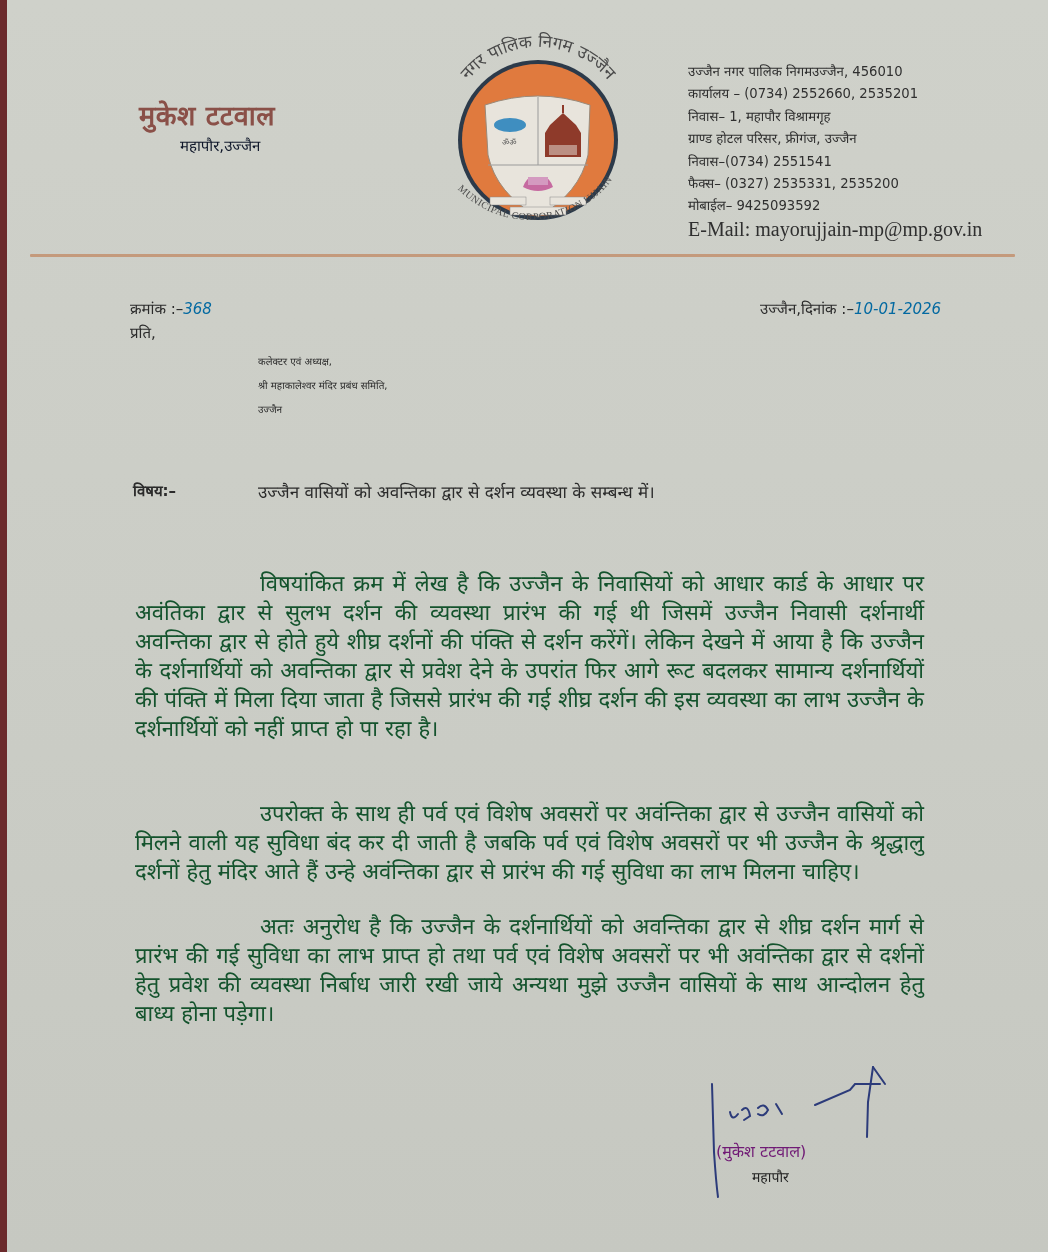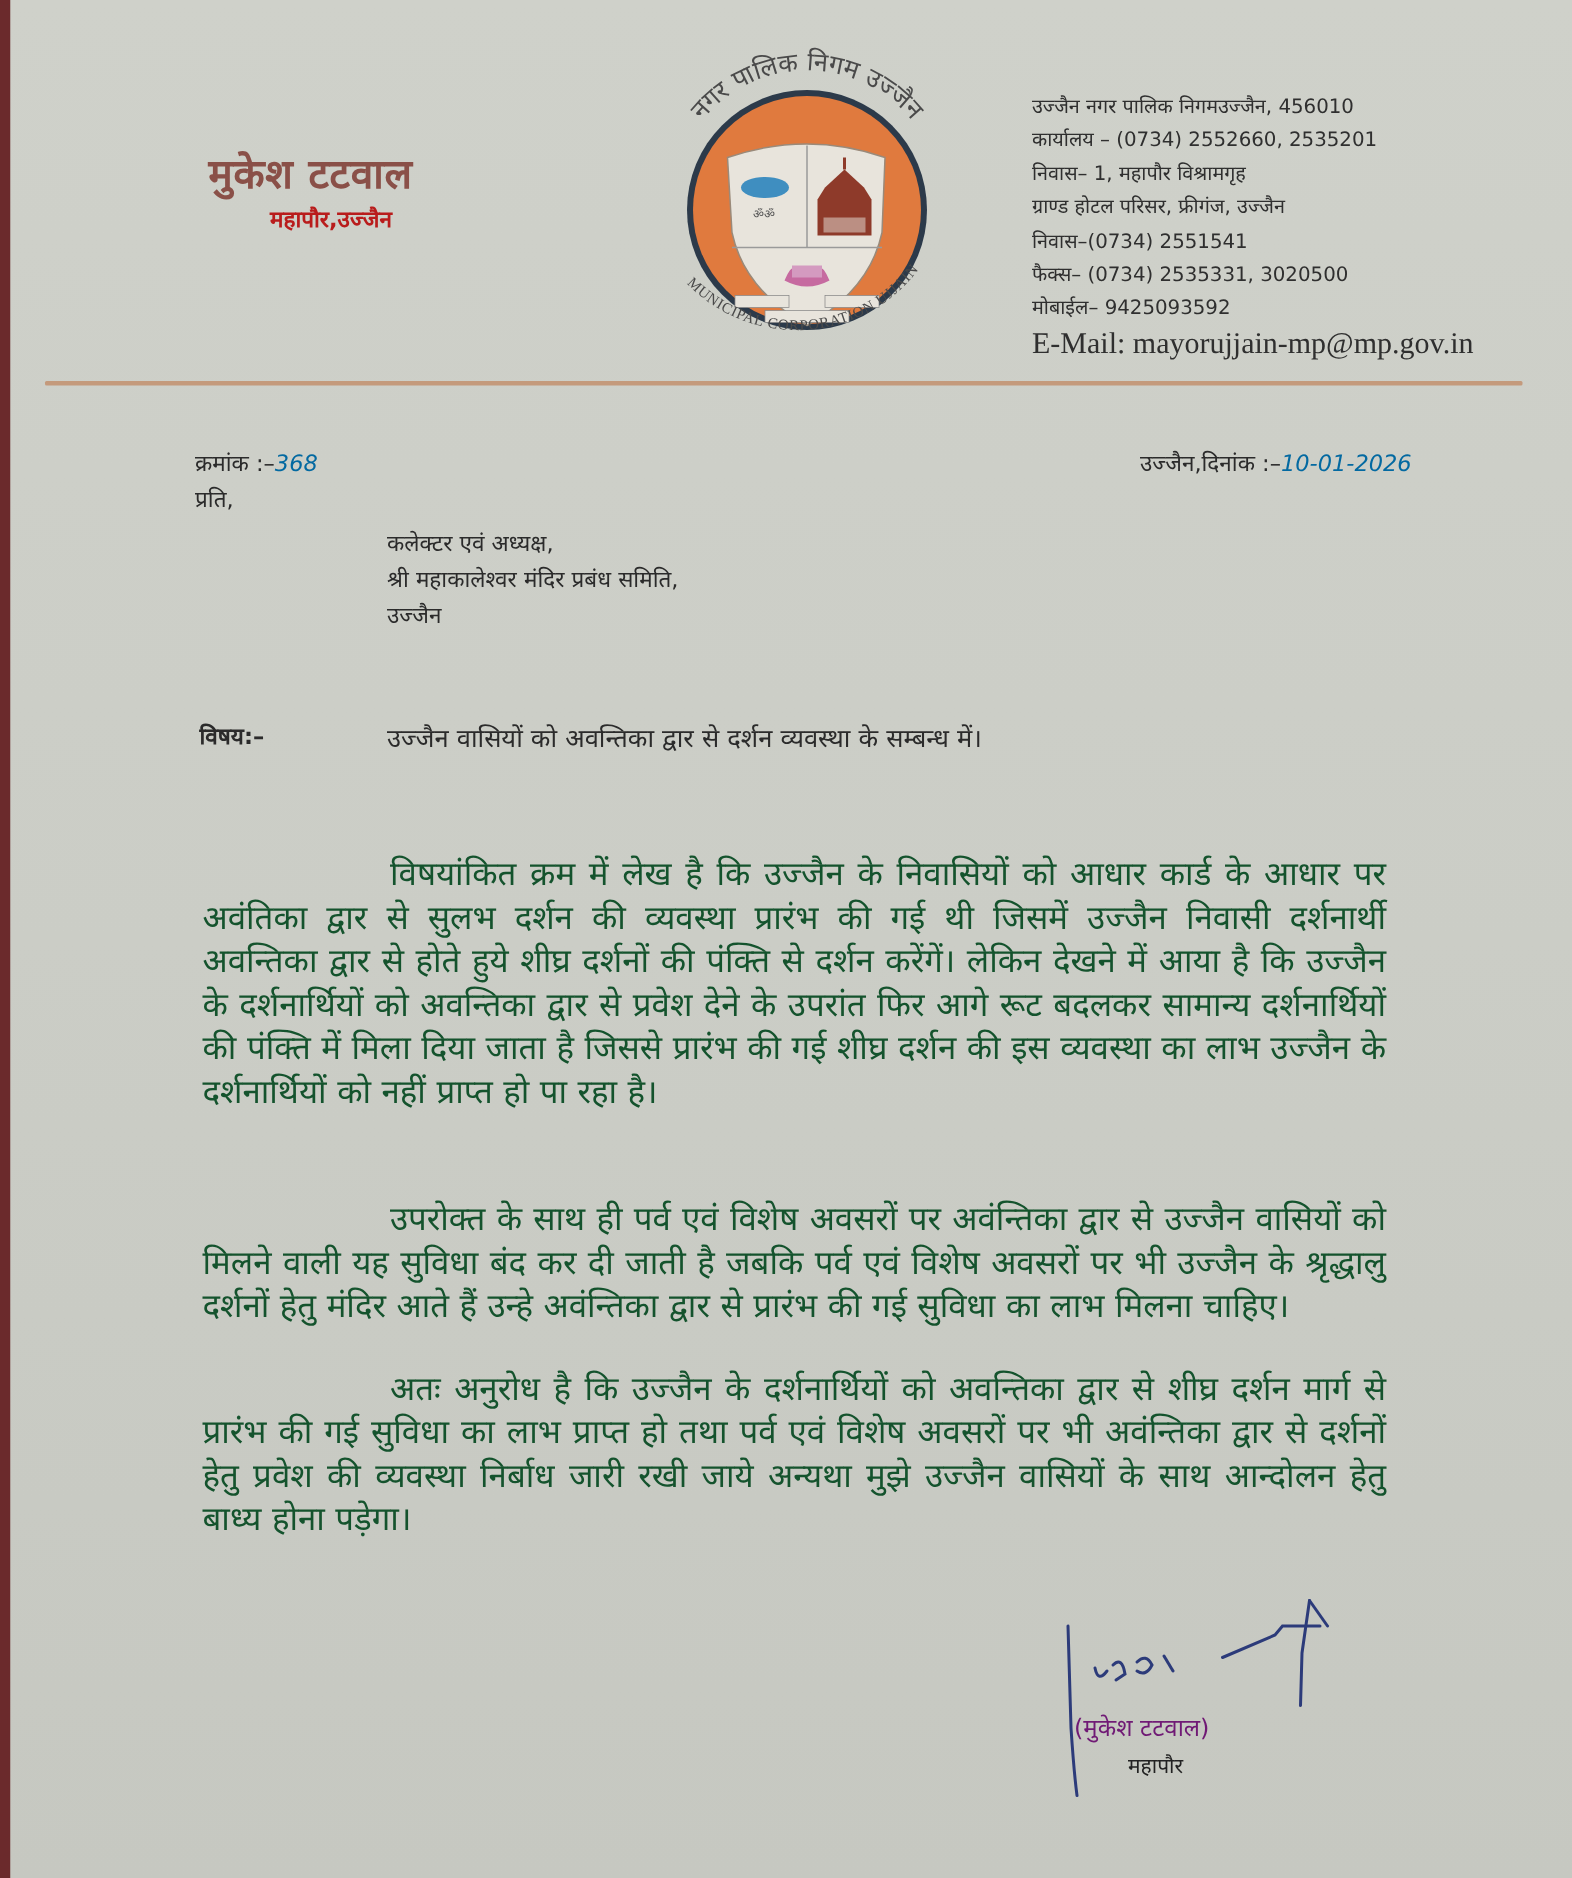--- a/index.html
+++ b/index.html
@@ -19,22 +19,22 @@
     background: #6b2a2c;
   }
   .abs { position: absolute; }
 
   
   .mayor-name {
     left: 139px; top: 96px; font-size: 27px; font-weight: bold;
     color: #8a5048; letter-spacing: 0.5px; white-space: nowrap;
   }
   .mayor-title {
-    left: 180px; top: 135px; font-size: 15px; font-weight: bold;
-    color: #b91c1c; white-space: nowrap;
+    left: 180px; top: 135px; font-size: 15px; font-weight: normal;
+    color: #0f172a; white-space: nowrap;
   }
 
   
   .emblem { left: 430px; top: 25px; width: 215px; height: 220px; }
 
   
   .contact {
     left: 688px; top: 61px; font-size: 13.2px; line-height: 22.4px;
     color: #2f2f2f; white-space: nowrap;
   }
@@ -44,21 +44,21 @@
     left: 30px; top: 254px; width: 985px; height: 3px;
     background: #c49a7c; border-radius: 1px;
   }
 
   
   .ref-line { left: 130px; top: 298px; font-size: 15px; white-space: nowrap; }
   .hand { font-family: "DejaVu Sans", sans-serif; color: #0369a1; font-size: 15px; font-style: italic; }
   .prati { left: 130px; top: 322px; font-size: 15px; }
   .date-line { left: 760px; top: 298px; font-size: 15px; white-space: nowrap; }
 
-  .addressee { left: 258px; top: 350px; font-size: 15px; line-height: 24px; white-space: nowrap; }
+  .addressee { left: 258px; top: 350px; font-size: 10px; line-height: 24px; white-space: nowrap; }
 
   .subject-label { left: 133px; top: 480px; font-size: 15px; font-weight: bold; }
   .subject-text { left: 258px; top: 480px; font-size: 17px; white-space: nowrap; }
 
   .body-text {
     left: 135px; width: 789px; font-size: 22px; line-height: 29px;
     text-align: justify; text-align-last: left; color: #14532d;
   }
   .body-text .indent { display: inline-block; width: 125px; }
   .p1 { top: 569px; }
@@ -107,21 +107,21 @@
     </text>
   </svg>
 </div>
 
 <div class="abs contact">
   <div>उज्जैन नगर पालिक निगमउज्जैन, 456010</div>
   <div>कार्यालय – (0734) 2552660, 2535201</div>
   <div>निवास– 1, महापौर विश्रामगृह</div>
   <div>ग्राण्ड होटल परिसर, फ्रीगंज, उज्जैन</div>
   <div>निवास–(0734) 2551541</div>
-  <div>फैक्स– (0734) 2535331, 3020500</div>
+  <div>फैक्स– (0327) 2535331, 2535200</div>
   <div>मोबाईल– 9425093592</div>
   <div class="email">
     <span>E-Mail:</span>
     <span>mayorujjain-mp@mp.gov.in</span>
   </div>
 </div>
 
 <div class="abs rule"></div>
 
 <div class="abs ref-line">

